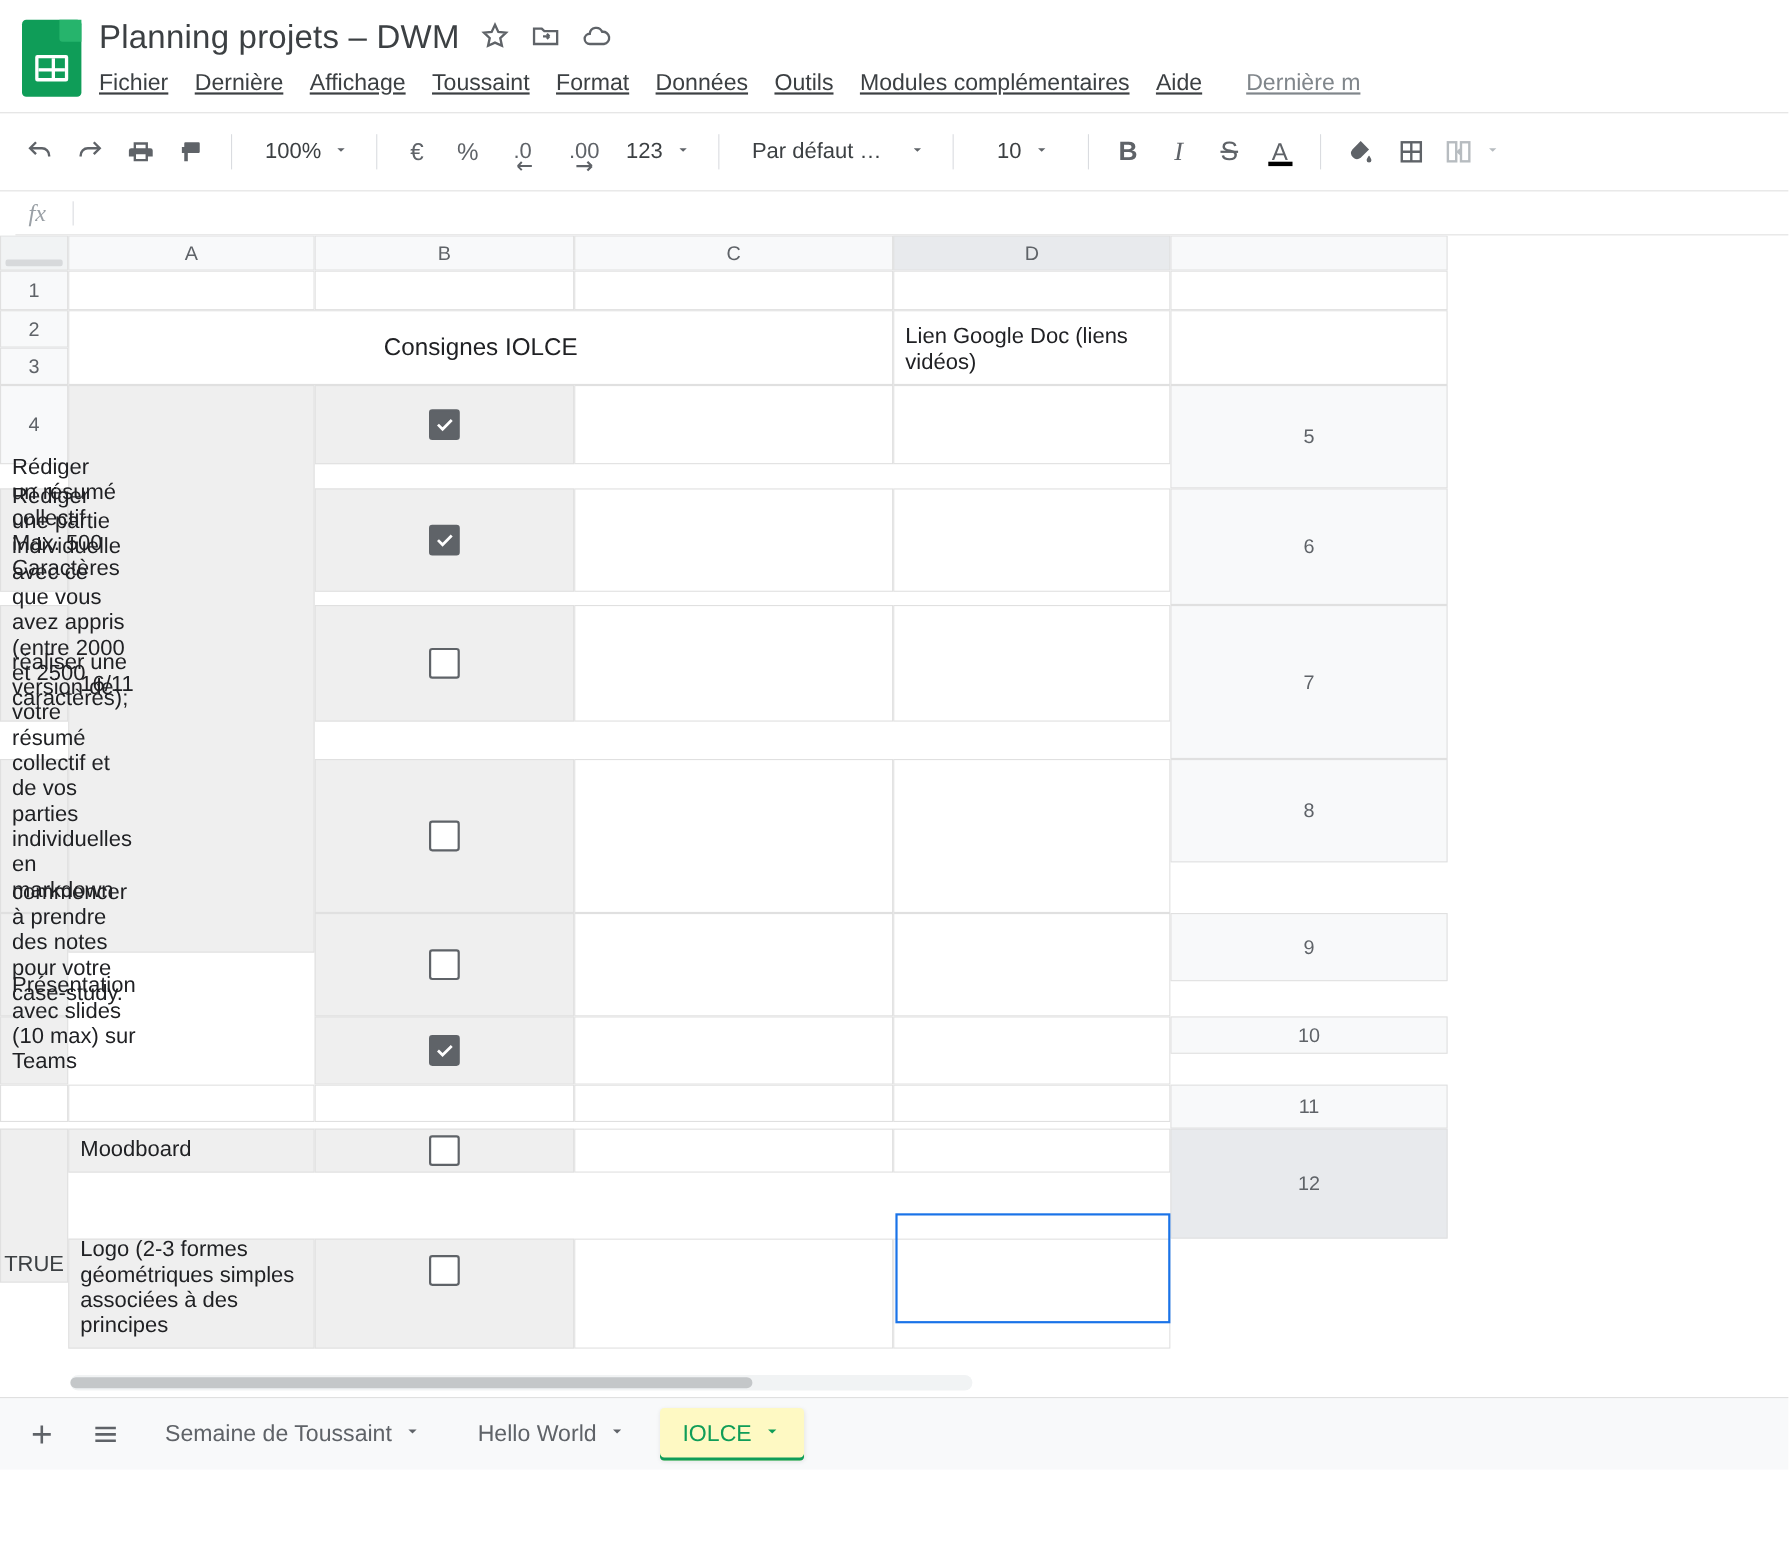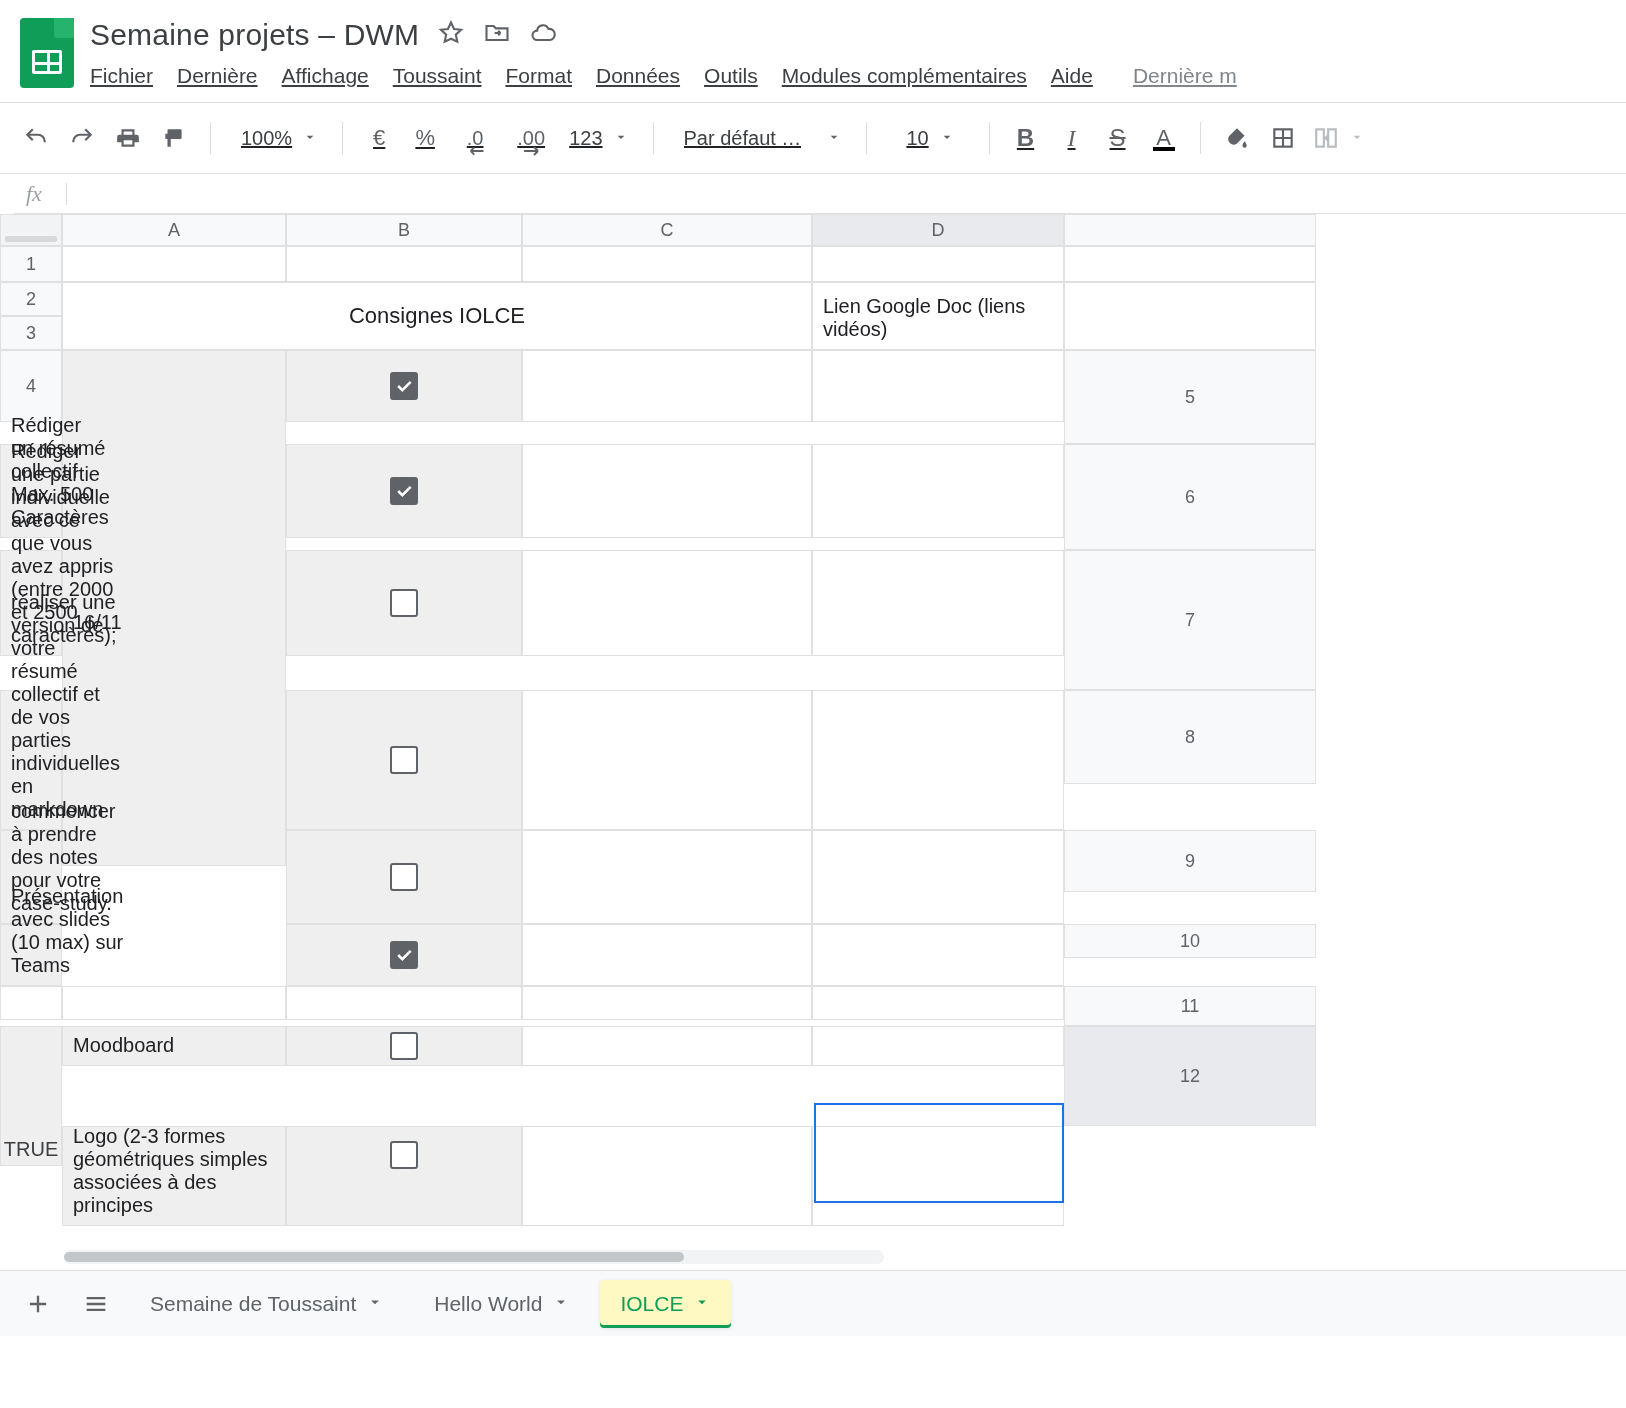--- a/index.html
+++ b/index.html
@@ -81,21 +81,20 @@
     align-items: baseline;
   }
   .menu-item { cursor: pointer; text-decoration: underline; }
   .menu-right { margin-left: 16px; color:#80868b; text-decoration: underline; }
 
   
   .toolbar-wrap {
     border-top: 1px solid #e0e0e0;
     border-bottom: 1px solid #e0e0e0;
     padding: 10px 16px;
-    text-decoration: underline;
   }
   .toolbar {
     display:flex;
     align-items:center;
     gap: 6px;
     height: 50px;
   }
   .tbtn {
     display:inline-flex; align-items:center; justify-content:center;
     width:40px; height:40px;
@@ -270,21 +269,21 @@
 <div class="header">
   <div class="logo-wrap">
     <div class="logo">
       <div class="logo-sheet"></div>
       <div class="logo-fold"></div>
       <div class="logo-grid"></div>
     </div>
   </div>
   <div class="header-main">
     <div class="title-row">
-      <span class="doc-title">Semaine projets – DWM</span>
+      <span class="doc-title">Planning projets – DWM</span>
       <div class="title-icons">
         <span>
           <svg viewBox="0 0 24 24" fill="none" stroke="currentColor" stroke-width="1.8">
               <path d="M12 3l2.6 5.6 6 .6-4.5 4.2 1.3 6L12 16.9 6.6 19.4l1.3-6L3.4 9.2l6-.6L12 3z"></path>
             </svg>
         </span>
         <span>
           <svg viewBox="0 0 24 24" fill="none" stroke="currentColor" stroke-width="1.8">
               <path d="M3 6h6l2 2h10v10H3z"></path>
               <path d="M10 12h5m0 0l-2-2m2 2l-2 2"></path>

